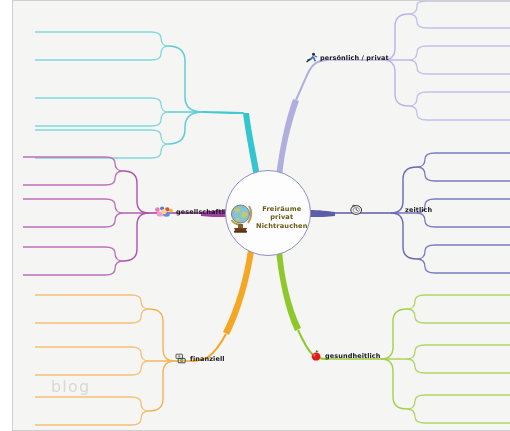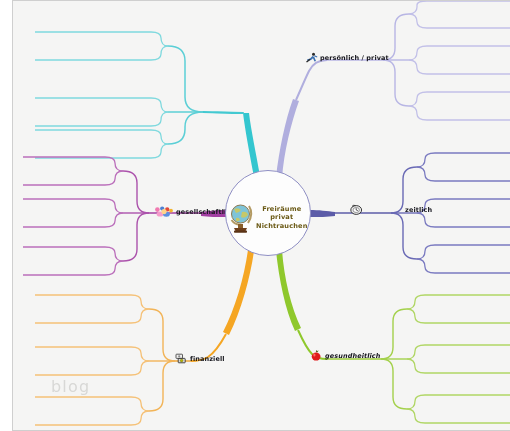--- a/index.html
+++ b/index.html
@@ -224,21 +224,21 @@
       <svg viewBox="0 0 13 11" width="13" height="11">
         <ellipse cx="6.2" cy="6" rx="5.4" ry="4.4" fill="#ededed" stroke="#3a3a3a" stroke-width="1"></ellipse>
         <ellipse cx="6.2" cy="6" rx="3.2" ry="2.5" fill="#ffffff" stroke="#555" stroke-width=".6"></ellipse>
         <path d="M6.2 6 L6.2 4.2 M6.2 6 L7.8 6.6" stroke="#111" stroke-width=".7" fill="none"></path>
         <path d="M2 2.4 Q3.5 .6 5.6 1.6" stroke="#3a3a3a" stroke-width="1" fill="none"></path>
       </svg>
     </span>
     <span>zeitlich</span>
   </div>
 
-  <div class="node-label" style="left:297px;top:349px;font-style:italic;">
+  <div class="node-label" style="left:297px;top:349px;">
     <span class="ic">
       <svg viewBox="0 0 13 11" width="13" height="11">
         <path d="M6.3 2.4 Q7 .8 8.6 .6 Q8 2 6.8 2.5 Z" fill="#3f7a1f"></path>
         <path d="M6.4 2 L6.6 .4" stroke="#5a3b12" stroke-width=".9"></path>
         <ellipse cx="6.1" cy="6.6" rx="4.4" ry="4" fill="#e01b1b"></ellipse>
         <ellipse cx="4.4" cy="5" rx="1.1" ry="1.5" fill="#ff7b6b" opacity=".85"></ellipse>
       </svg>
     </span>
     <span>gesundheitlich</span>
   </div>

